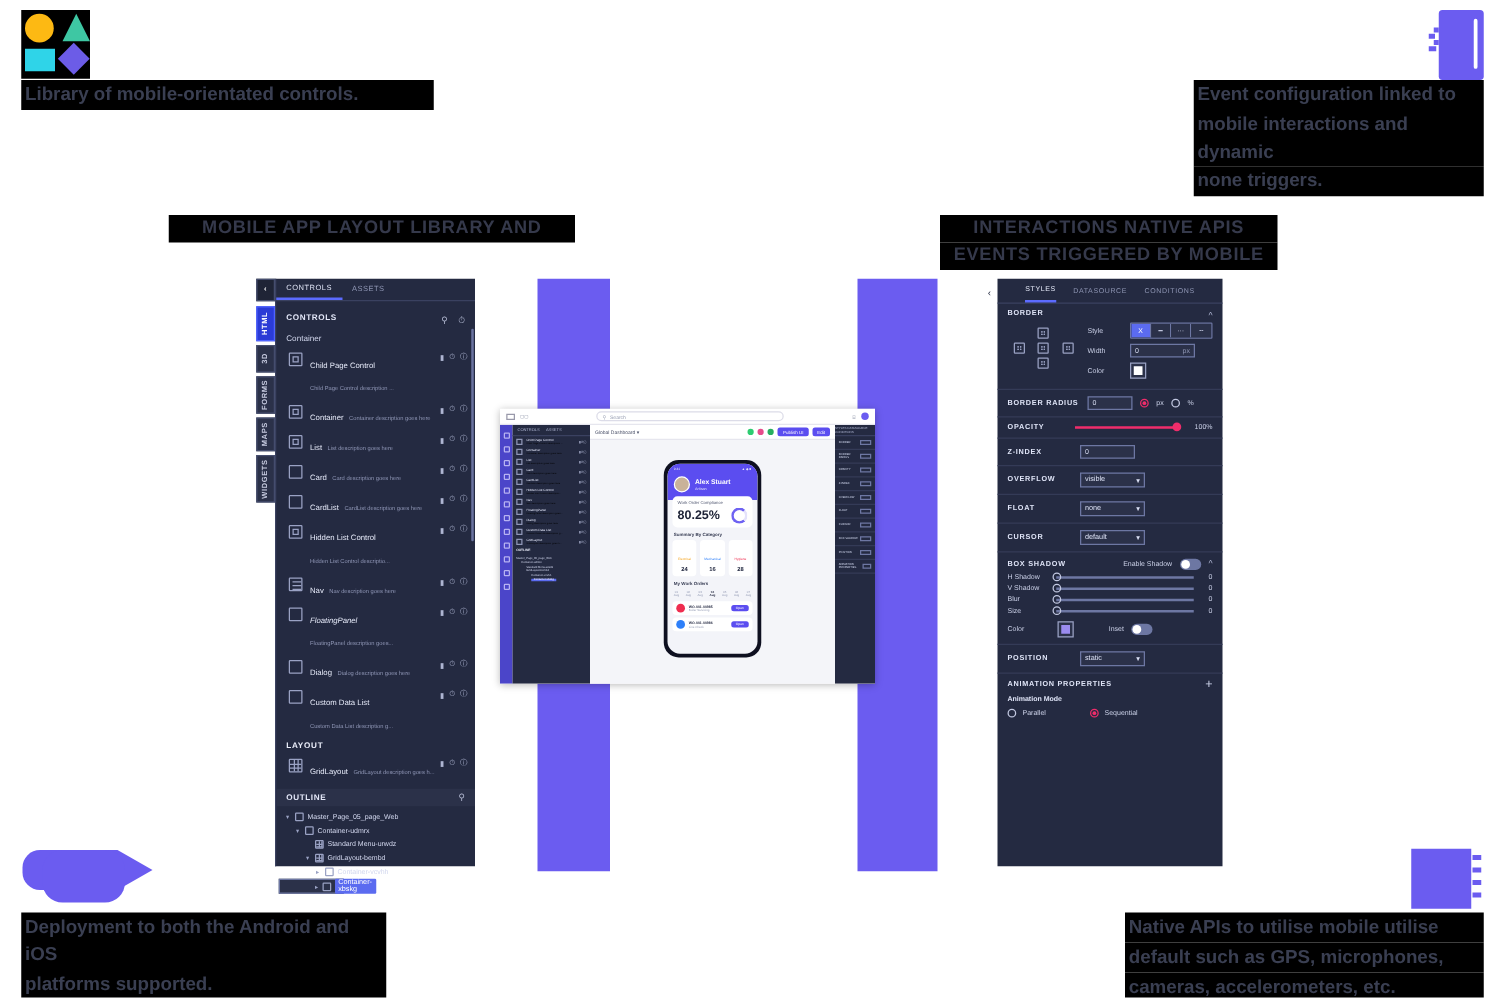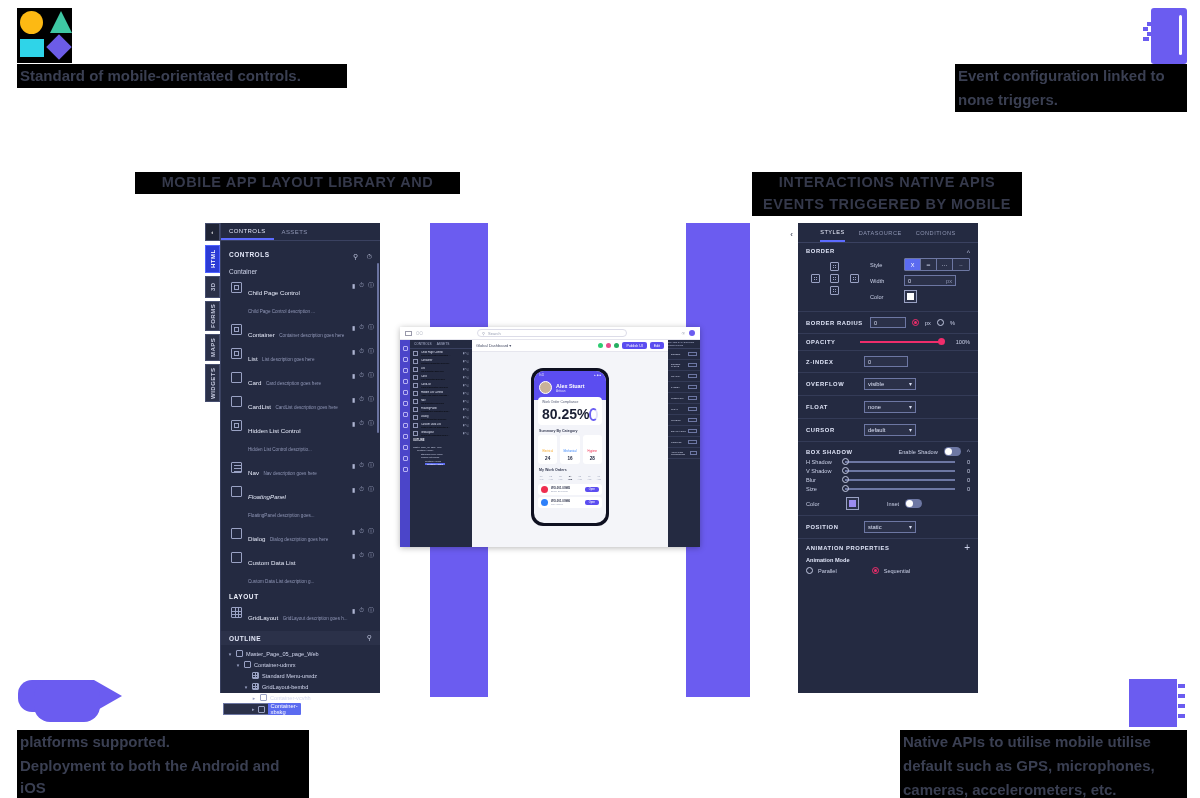--- a/index.html
+++ b/index.html
@@ -172,21 +172,21 @@
            background:#0e1020; border-radius:12px; padding:3px; }
   .phone-scr { width:100%; height:100%; background:#f3f4f9; border-radius:10px; overflow:hidden; }
   .ph-hdr { background:#5b4df0; padding:3px 5px 6px 5px; color:#fff; }
   .ph-status { display:flex; justify-content:space-between; font-size:2.6px; opacity:.85; }
   .ph-user { display:flex; align-items:center; gap:4px; margin-top:4px; }
   .ph-av { width:13px; height:13px; border-radius:50%; background:#c9b29a; border:1.2px solid #fff; }
   .ph-name { font-size:5.4px; font-weight:bold; }
   .ph-role { font-size:3px; opacity:.8; }
   .ph-card { background:#fff; border-radius:4px; margin:-3px 4px 0 4px; padding:3px 4px; }
   .ph-card-t { font-size:3.4px; color:#555c74; }
-  .ph-big { font-size:14px; font-weight:bold; color:#1b2034; }
+  .ph-big { font-size:10px; font-weight:bold; color:#1b2034; }
   .ring { width:13px; height:13px; border-radius:50%; border:2px solid #6e62f2; border-right-color:#e4e2fb; }
   .ph-sec { font-size:3.6px; color:#3b4057; margin:4px 0 2px 5px; font-weight:bold; }
   .ph-tiles { display:flex; gap:3px; padding:0 4px; }
   .ph-tile { flex:1; background:#fff; border-radius:3px; padding:3px 2px; text-align:center; }
   .ph-dot { width:8px; height:8px; border-radius:50%; margin:0 auto 1px auto; }
   .ph-tl { font-size:2.6px; }
   .ph-tv { font-size:4.6px; font-weight:bold; color:#222840; }
   .ph-days { display:flex; justify-content:space-between; padding:1px 5px; }
   .ph-item { background:#fff; border-radius:3px; margin:2px 4px; padding:2px 3px; display:flex;
              align-items:center; gap:3px; }
@@ -200,31 +200,32 @@
 <body>
 
 <div class="logo">
   <i class="sh-circle"></i>
   <i class="sh-tri"></i>
   <i class="sh-sq"></i>
   <i class="sh-dia"></i>
 </div>
 
 <div class="callout cap" style="left:17px; top:64px; width:330px;">
-  <span class="ln">Standard of mobile-orientated controls.</span>
+  <span class="ln">Library of mobile-orientated controls.</span>
 </div>
 
 <svg class="icon-phone" style="left:1133px; top:3px;" width="62" height="62" viewBox="0 0 62 62">
   <rect x="18" y="5" width="36" height="56" rx="3" fill="#6b5cf0"></rect>
   <rect x="46" y="12" width="3" height="40" rx="1.5" fill="#ffffff"></rect>
   <path d="M14 19 l4 0 0 4 -4 0 z M10 24 l5 0 0 4 -5 0 z M14 29 l4 0 0 4 -4 0 z M10 34 l6 0 0 4 -6 0 z" fill="#6b5cf0"></path>
 </svg>
 
 <div class="callout cap right" style="left:955px; top:64px; width:232px;">
   <span class="ln">Event configuration linked to</span>
+  <span class="ln">mobile interactions and dynamic</span>
   <span class="ln">none triggers.</span>
 </div>
 
 <div class="heading" style="left:135px; top:172px; width:325px;">
   <span class="ln">MOBILE APP LAYOUT LIBRARY AND</span>
 </div>
 
 <div class="heading" style="left:752px; top:172px; width:270px;">
   <span class="ln">INTERACTIONS NATIVE APIS</span>
   <span class="ln">EVENTS TRIGGERED BY MOBILE</span>
@@ -232,22 +233,22 @@
 
 <div class="pbg" style="left:430px; top:223px; width:58px; height:474px;"></div>
 <div class="pbg" style="left:686px; top:223px; width:64px; height:474px;"></div>
 
 <svg class="icon-blob" style="left:14px; top:672px;" width="110" height="60" viewBox="0 0 110 60">
   <path d="M18 8 h62 a22 22 0 0 1 0 0 l28 16 -28 16 h-62 a14 14 0 0 1 -14 -14 v-4 a14 14 0 0 1 14 -14 z" fill="#6b5cf0"></path>
   <rect x="20" y="8" width="66" height="42" rx="16" fill="#6b5cf0"></rect>
 </svg>
 
 <div class="callout cap" style="left:17px; top:730px; width:292px;">
+  <span class="ln">Deployment to both the Android and iOS</span>
   <span class="ln">platforms supported.</span>
-  <span class="ln">Deployment to both the Android and iOS</span>
 </div>
 
 <svg class="icon-chip" style="left:1127px; top:677px;" width="62" height="54" viewBox="0 0 62 54">
   <rect x="2" y="2" width="48" height="48" fill="#6b5cf0"></rect>
   <rect x="51" y="7" width="7" height="4" fill="#6b5cf0"></rect>
   <rect x="51" y="17" width="7" height="4" fill="#6b5cf0"></rect>
   <rect x="51" y="27" width="7" height="4" fill="#6b5cf0"></rect>
   <rect x="51" y="37" width="7" height="4" fill="#6b5cf0"></rect>
 </svg>
 

